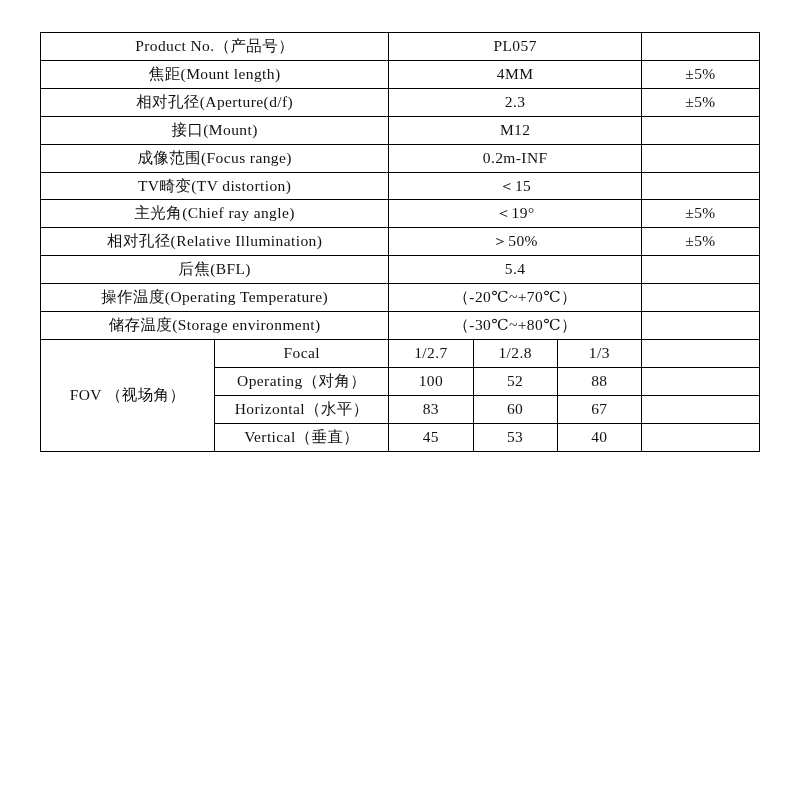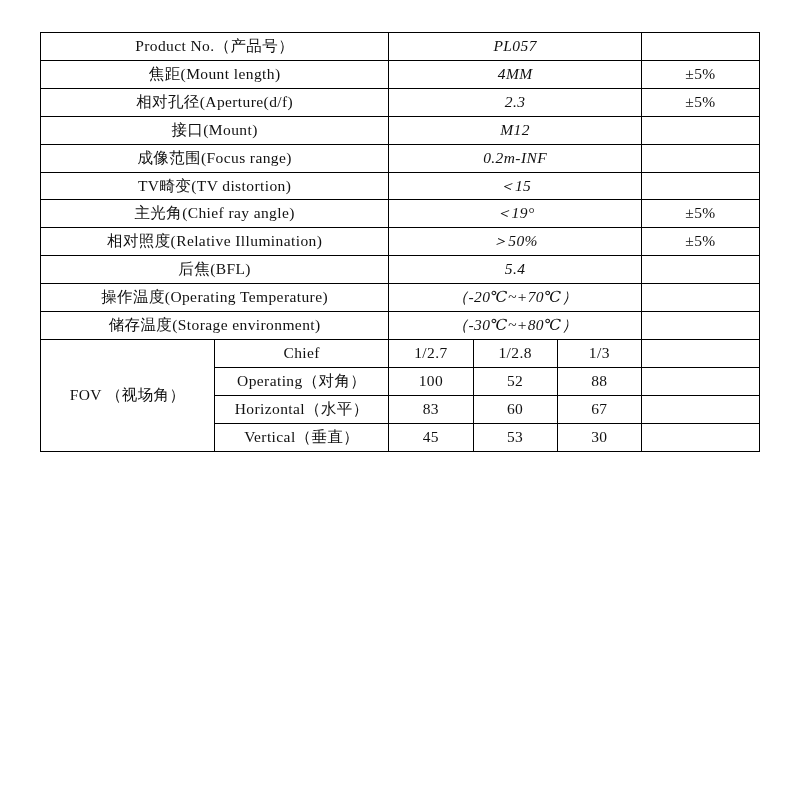--- a/index.html
+++ b/index.html
@@ -34,21 +34,20 @@
     line-height: 1.22;
     padding: 4px 3px;
     letter-spacing: 0.4px;
     word-break: break-word;
   }
   td.label {
     font-size: 15.5px;
   }
   td.value {
     font-size: 15px;
-    font-style: italic;
   }
   td.tol {
     font-size: 15px;
   }
   td.fovlabel {
     font-size: 15.5px;
     letter-spacing: 1px;
   }
   td.subrow {
     font-size: 15px;
@@ -100,21 +99,21 @@
         <td class="label" colspan="2">TV畸变(TV distortion)</td>
         <td class="value" colspan="3">＜15</td>
         <td class="tol"></td>
       </tr>
       <tr>
         <td class="label" colspan="2">主光角(Chief ray angle)</td>
         <td class="value" colspan="3">＜19°</td>
         <td class="tol">±5%</td>
       </tr>
       <tr>
-        <td class="label" colspan="2">相对照度(Relative Illumination)</td>
+        <td class="label" colspan="2">相对孔径(Relative Illumination)</td>
         <td class="value" colspan="3">＞50%</td>
         <td class="tol">±5%</td>
       </tr>
       <tr>
         <td class="label" colspan="2">后焦(BFL)</td>
         <td class="value" colspan="3">5.4</td>
         <td class="tol"></td>
       </tr>
       <tr>
         <td class="label" colspan="2">操作温度(Operating Temperature)</td>
@@ -122,21 +121,21 @@
         <td class="tol"></td>
       </tr>
       <tr>
         <td class="label" colspan="2">储存温度(Storage environment)</td>
         <td class="value" colspan="3">（-30℃~+80℃）</td>
         <td class="tol"></td>
       </tr>
 
       <tr>
         <td class="fovlabel" rowspan="4">FOV （视场角）</td>
-        <td class="subrow">Chief</td>
+        <td class="subrow">Focal</td>
         <td class="num">1/2.7</td>
         <td class="num">1/2.8</td>
         <td class="num">1/3</td>
         <td class="tol"></td>
       </tr>
       <tr>
         <td class="subrow">Operating（对角）</td>
         <td class="num">100</td>
         <td class="num">52</td>
         <td class="num">88</td>
@@ -146,18 +145,18 @@
         <td class="subrow">Horizontal（水平）</td>
         <td class="num">83</td>
         <td class="num">60</td>
         <td class="num">67</td>
         <td class="tol"></td>
       </tr>
       <tr>
         <td class="subrow">Vertical（垂直）</td>
         <td class="num">45</td>
         <td class="num">53</td>
-        <td class="num">30</td>
+        <td class="num">40</td>
         <td class="tol"></td>
       </tr>
     </tbody>
   </table>
 </div>
 
 </body></html>

